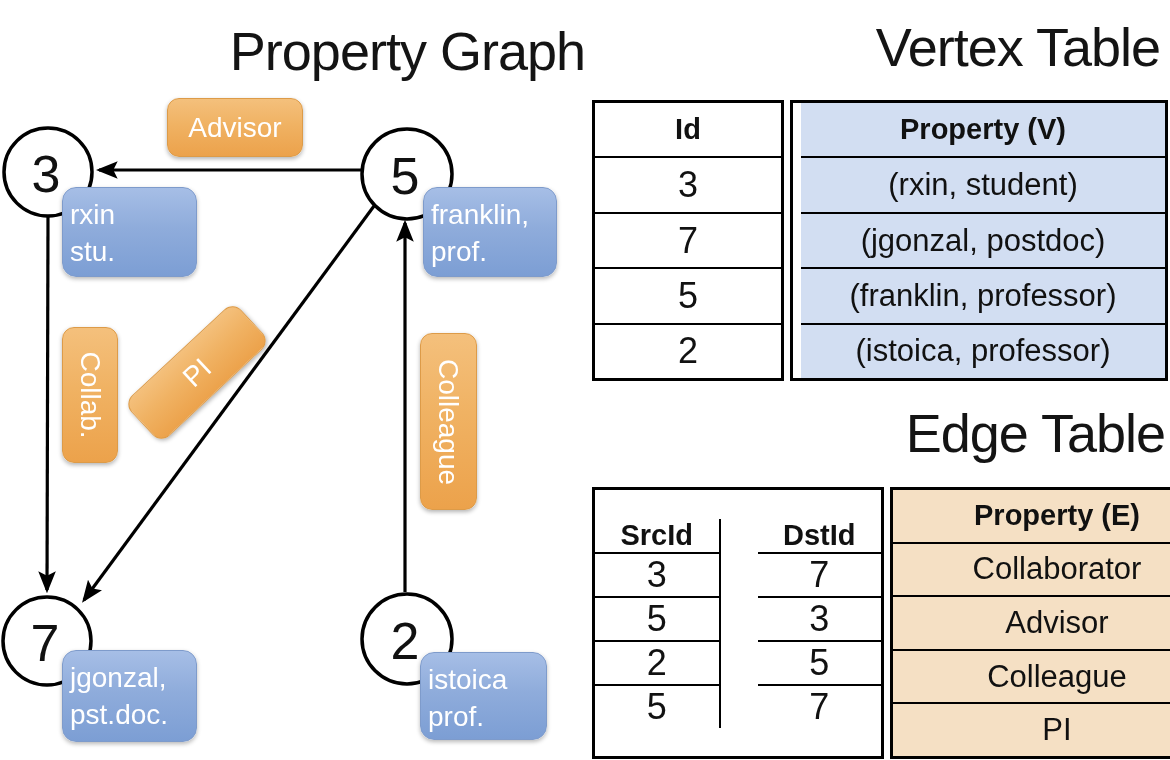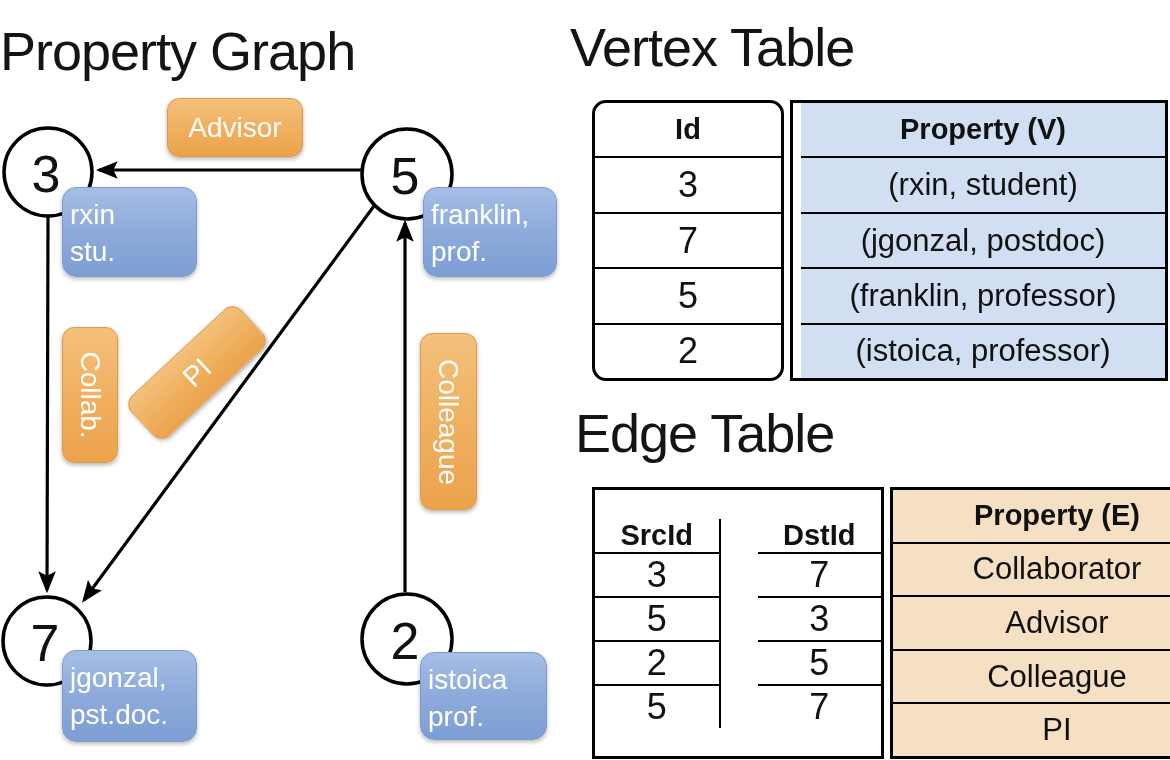--- a/index.html
+++ b/index.html
@@ -1,21 +1,21 @@
 <!DOCTYPE html>
 <html><head>
 <meta charset="utf-8">
 <style>
   html,body{margin:0;padding:0;background:#fff;}
   .stage{
     position:relative;width:1170px;height:760px;background:#ffffff;overflow:hidden;
     font-family:"Liberation Sans",sans-serif;color:#141414;
   }
   .big-title{
-    position:absolute;text-align:left;font-size:54px;font-weight:400;
+    position:absolute;text-align:right;font-size:54px;font-weight:400;
     letter-spacing:-1px;color:#141414;white-space:nowrap;
   }
   #graph-title{left:0;top:20px;width:585px;}
   #vertex-title{left:570px;top:16px;width:590px;}
   #edge-title{left:575px;top:402px;width:590px;}
 
   svg.graph-svg{position:absolute;left:0;top:0;}
 
   
   .vbox{
@@ -113,21 +113,21 @@
   </div>
   <div class="ebox" style="left:122px;top:345px;width:150px;height:55px;transform:rotate(-43deg);">
     <span>PI</span>
   </div>
   <div class="ebox" style="left:420px;top:333px;width:57px;height:177px;">
     <span class="rot90">Colleague</span>
   </div>
 
   <div id="vertex-title" class="big-title">Vertex Table</div>
 
-  <div class="tcol" style="left:592px;top:100px;width:192px;height:281px;border-radius:14px;">
+  <div class="tcol" style="left:592px;top:100px;width:192px;height:281px;">
     <div class="tcell hdr">Id</div>
     <div class="tcell num">3</div>
     <div class="tcell num">7</div>
     <div class="tcell num">5</div>
     <div class="tcell num">2</div>
   </div>
 
   <div class="tcol" style="left:790px;top:100px;width:378px;height:281px;">
     <div class="tcell hdr bluefill">Property (V)</div>
     <div class="tcell bluefill">(rxin, student)</div>

